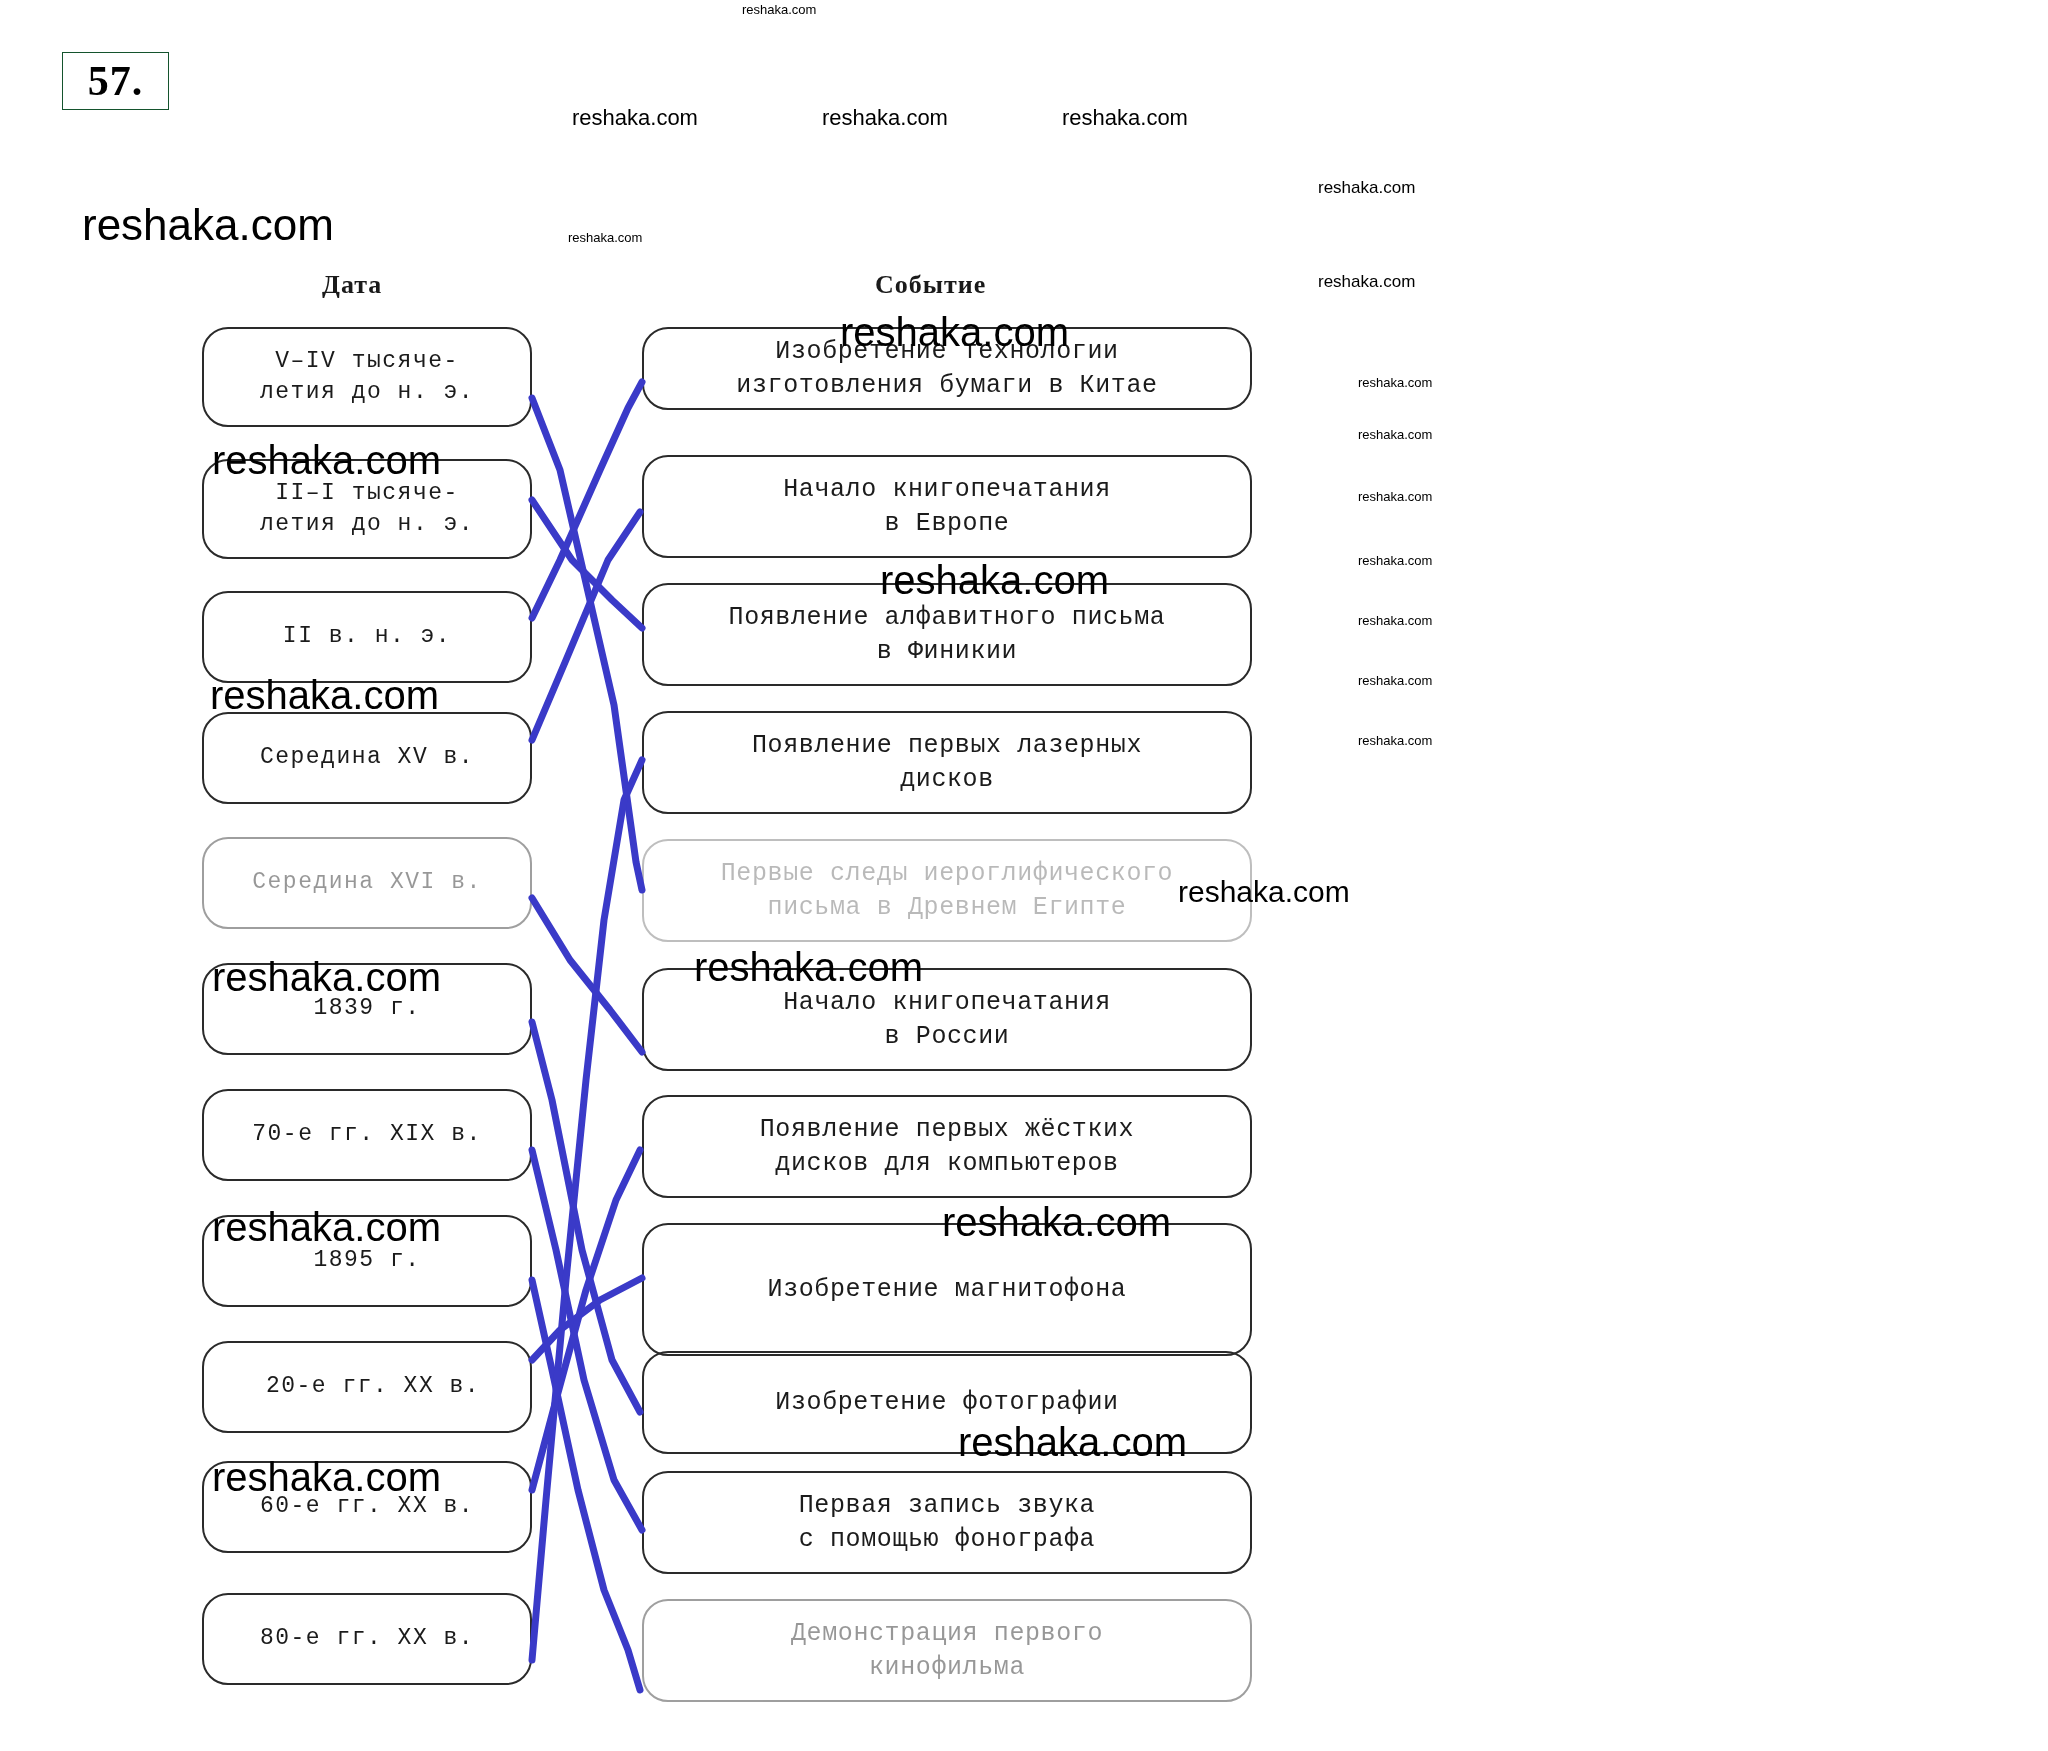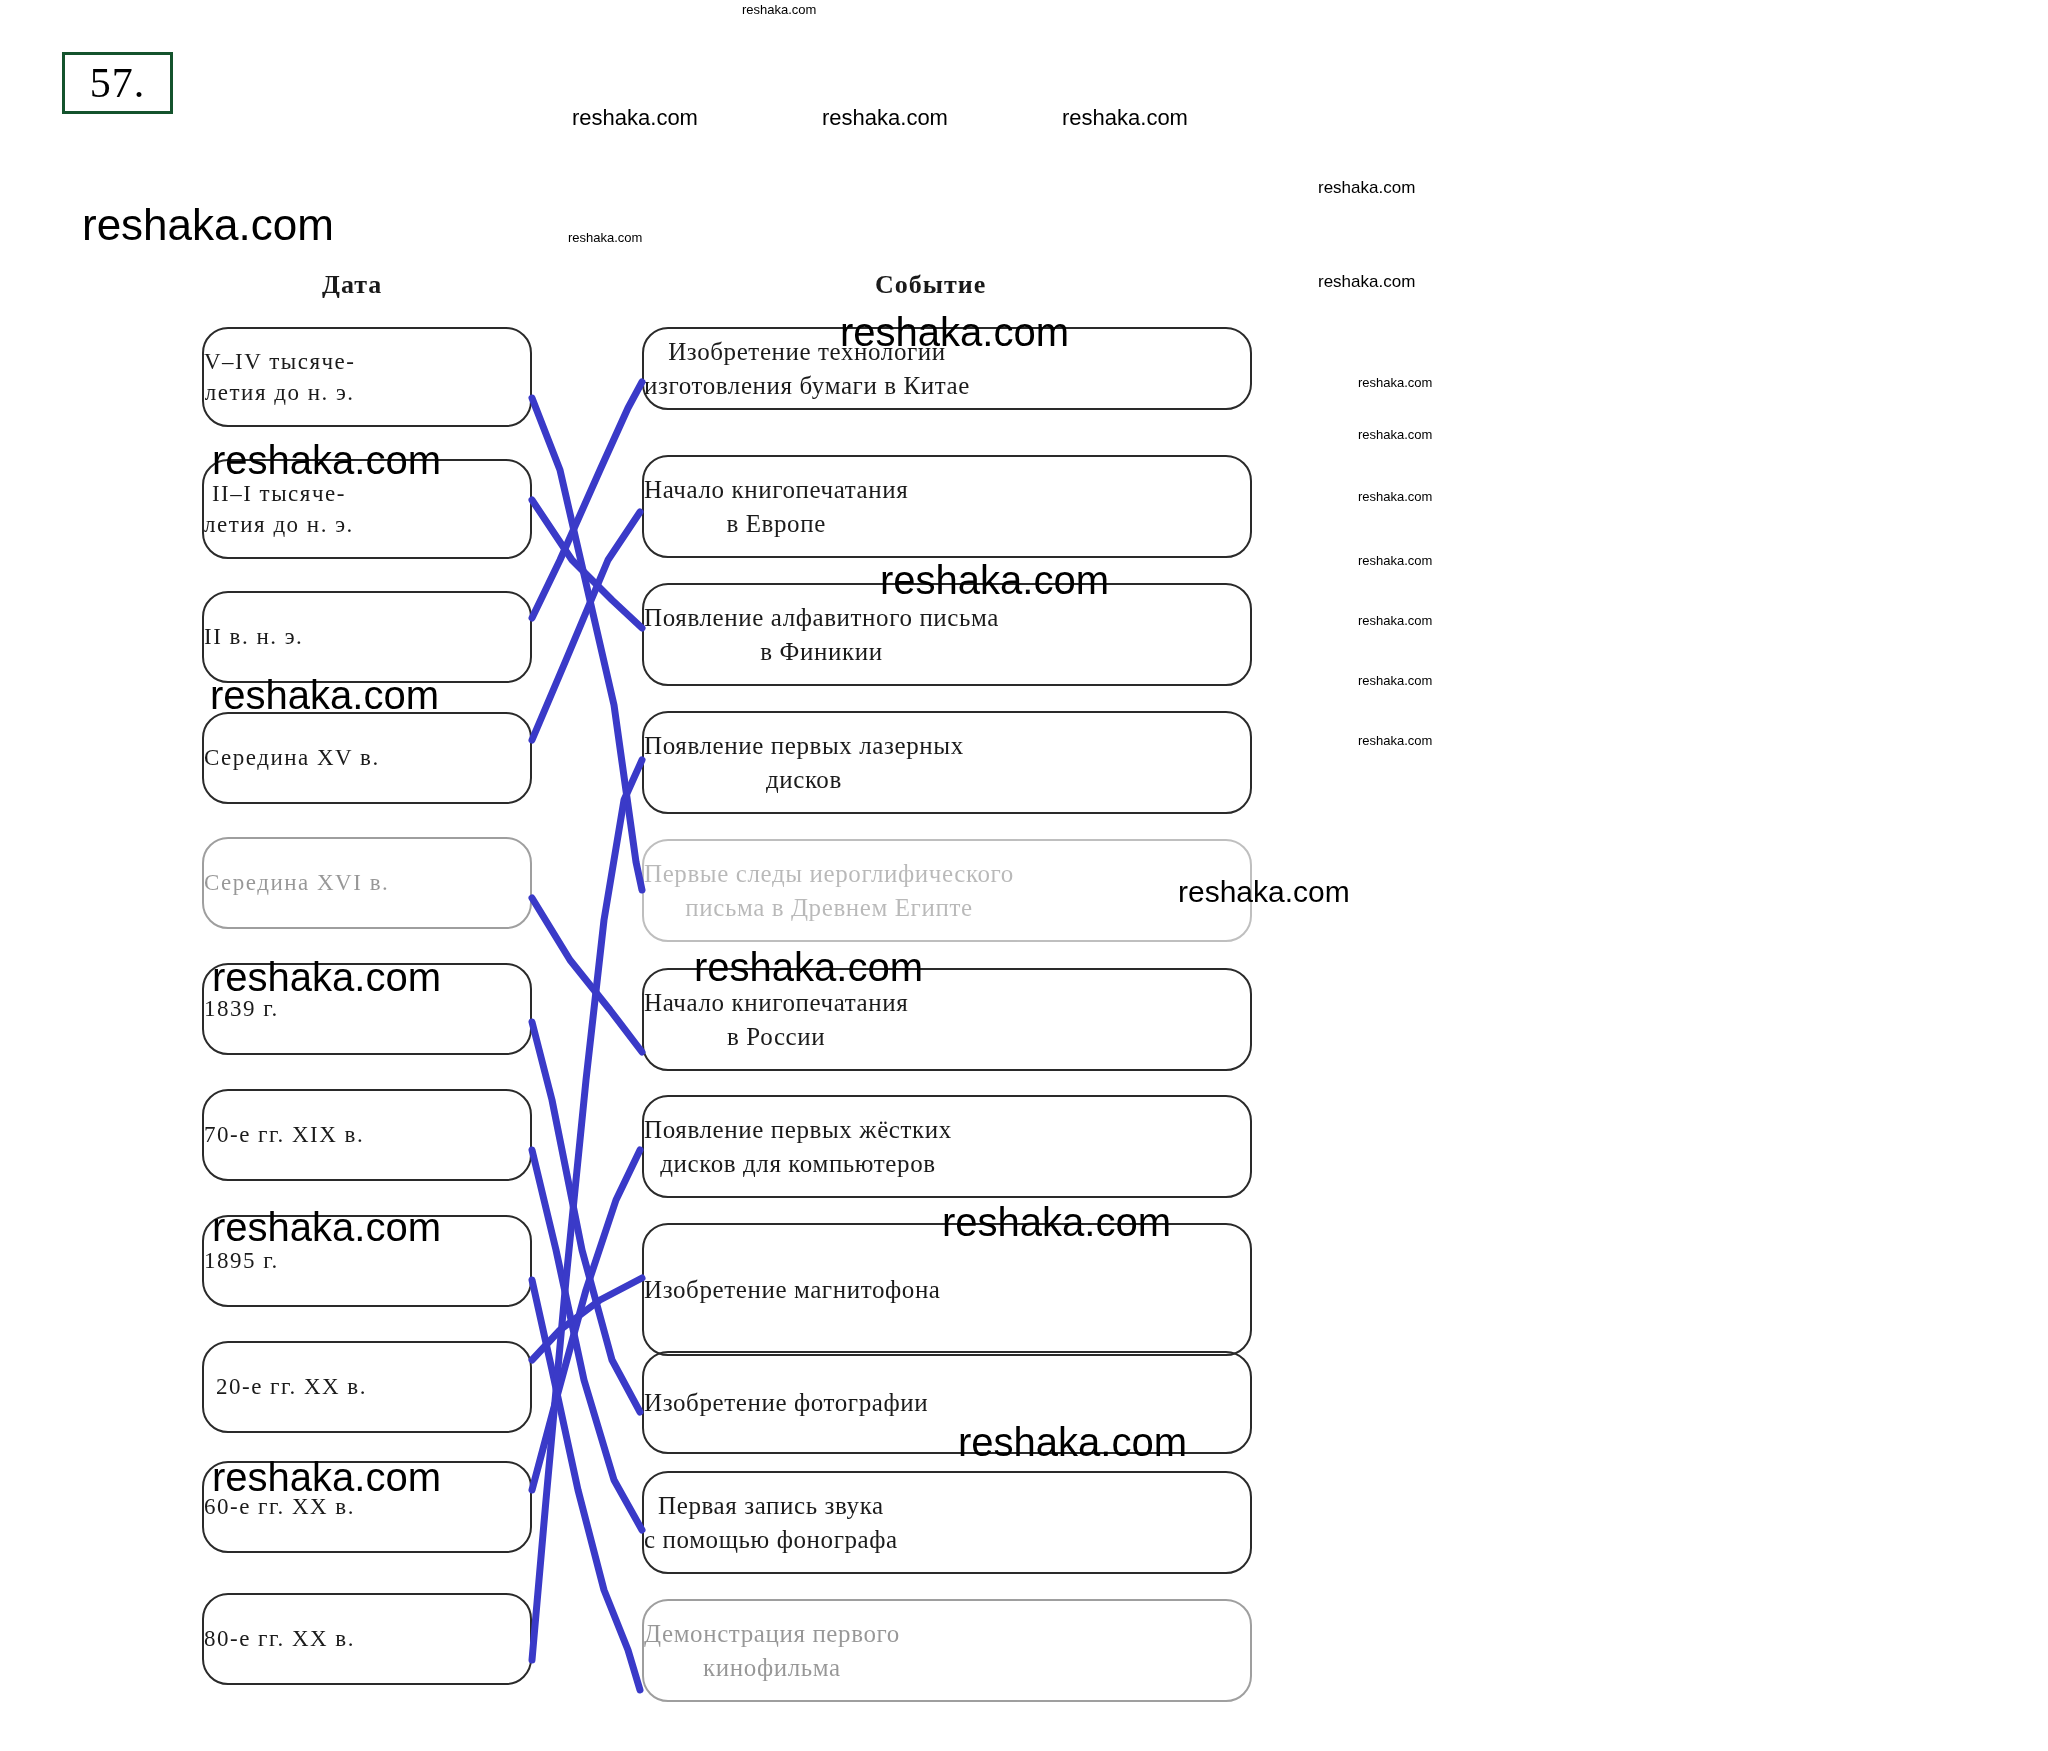--- a/index.html
+++ b/index.html
@@ -10,48 +10,48 @@
     font-family:"Liberation Serif", serif;
     position:relative;
     overflow:hidden;
   }
   #page{position:absolute;inset:0;}
 
   
   .ex-num{
     position:absolute;left:62px;top:52px;
     width:105px;height:56px;
-    border:3px solid #14532d;
+    border:1px solid #14532d;
     display:flex;align-items:center;justify-content:center;
     font-family:"Liberation Serif", serif;
-    font-weight:normal;font-size:42px;line-height:1;
+    font-weight:bold;font-size:42px;line-height:1;
     color:#000;letter-spacing:1px;
   }
 
   
   .col-head{
     position:absolute;
     font-family:"Liberation Serif", serif;
     font-weight:bold;font-size:26px;color:#1a1a1a;
     letter-spacing:1px;
   }
   #head-date{left:322px;top:270px;}
   #head-event{left:875px;top:270px;}
 
   
   .box{
     position:absolute;
     border:2px solid #2a2a2a;
     border-radius:26px;
     background:transparent;
-    display:flex;align-items:center;justify-content:flex-start;
+    display:flex;align-items:center;justify-content:center;
     text-align:center;
     box-sizing:border-box;
     color:#1b1b1b;
-    font-family:Liberation Serif, serif;
+    font-family:Liberation Mono, monospace;
   }
   .box span{display:block;line-height:1.35;}
 
   .box-date{
     left:202px;width:330px;
     font-size:23px;letter-spacing:1.5px;
   }
   .box-event{
     left:642px;width:610px;
     font-size:25px;letter-spacing:0.6px;

